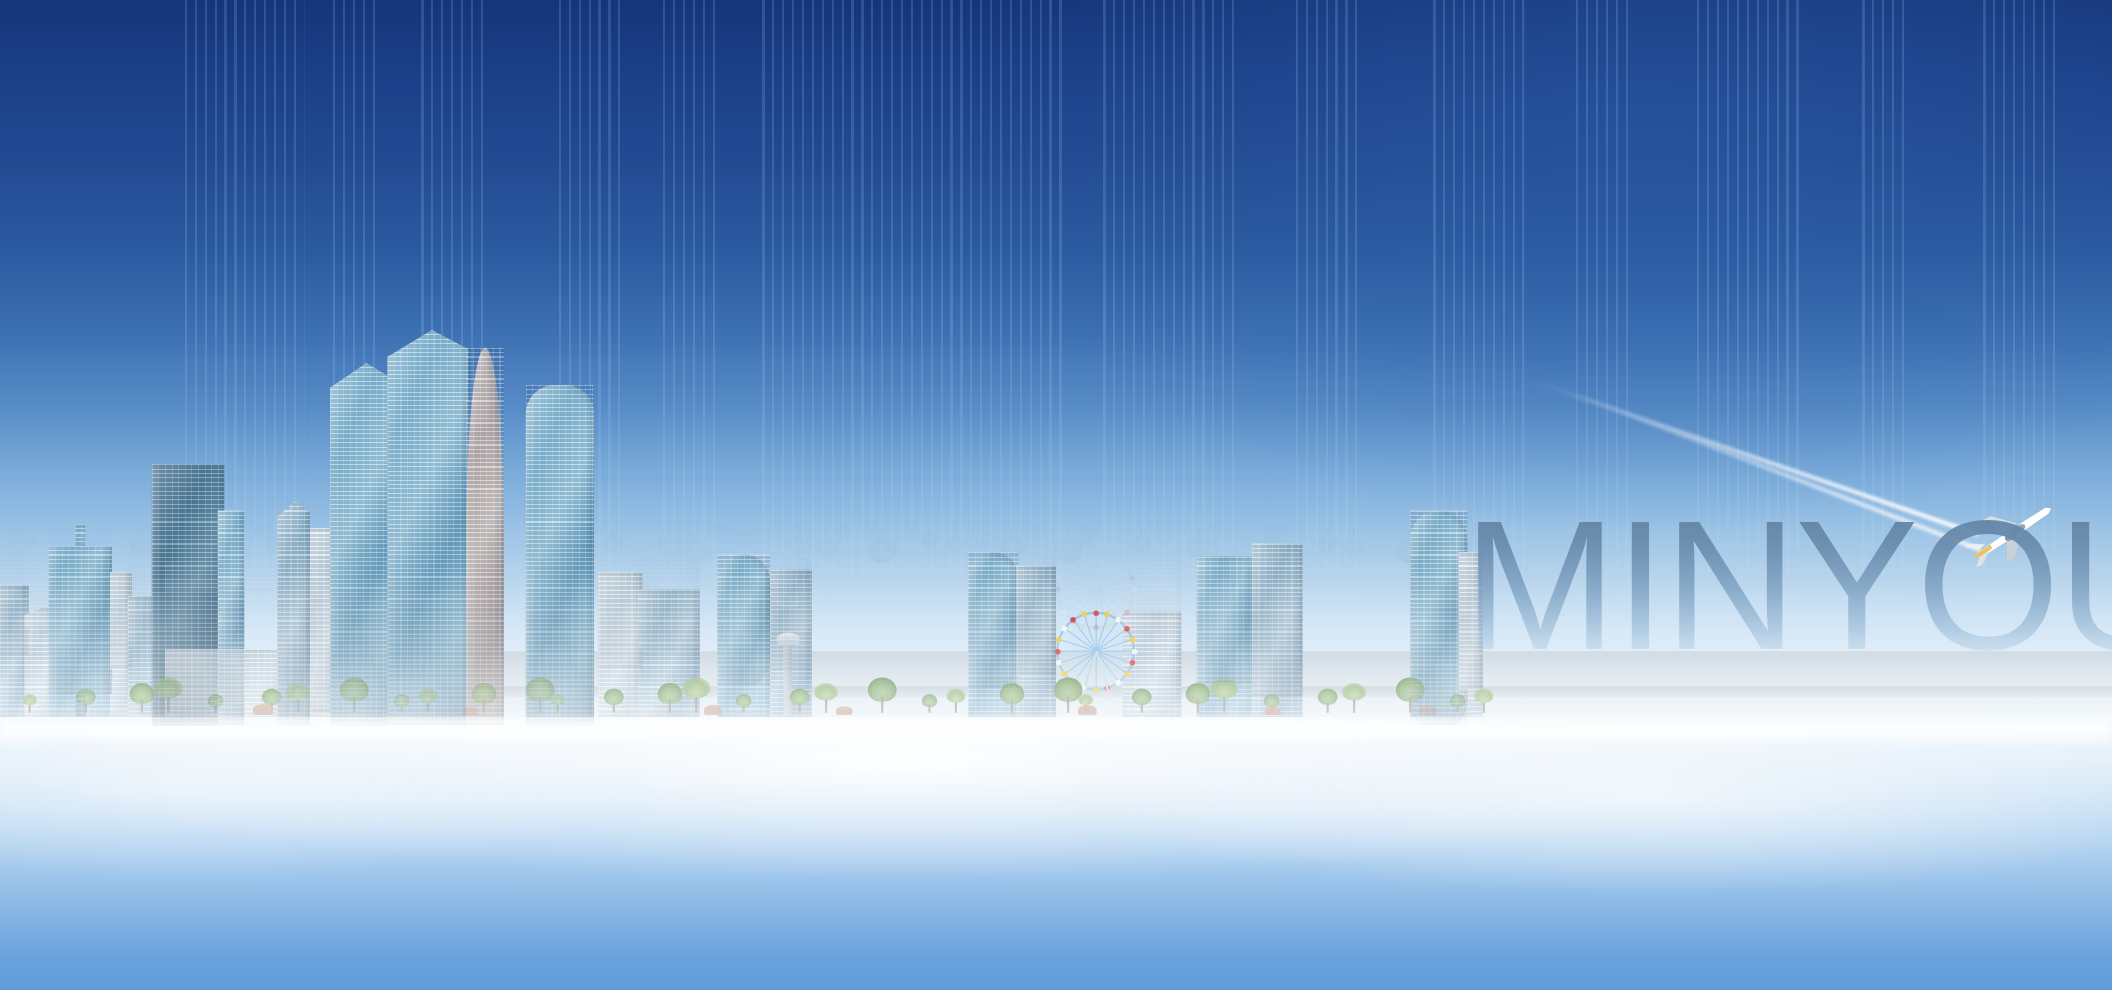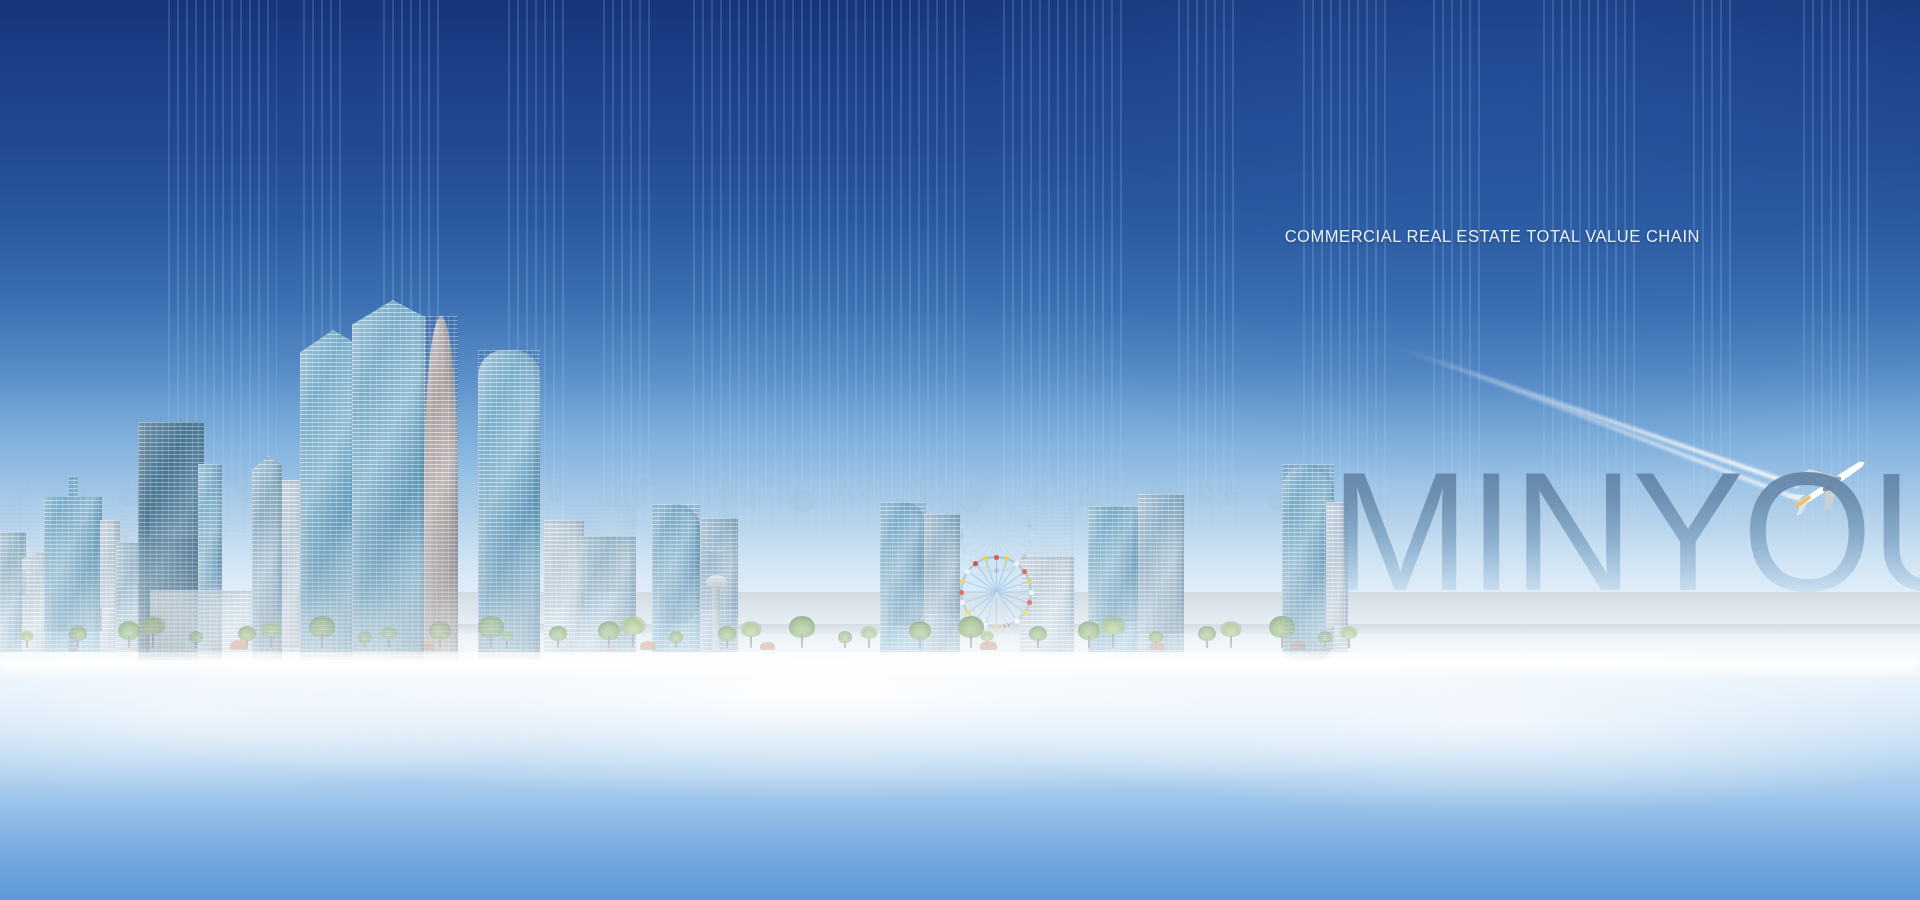--- a/index.html
+++ b/index.html
@@ -867,17 +867,16 @@
         <ellipse cx="44" cy="33" rx="6" ry="3" fill="#8a939b"></ellipse>
         <path d="M6 33 L24 31 L24 35 L8 37 Z" fill="#e9b84a" opacity=".85"></path>
       </g>
     </svg>
   </div>
 
   <div class="watermark">MINYOUN</div>
 
   <div class="copy">
     <div class="sub">
-      <div>COMMERCIAL REAL ESTATE TOTAL VALUE CHAIN</div>
     </div>
   </div>
 
 </div>
 
 </body></html>

